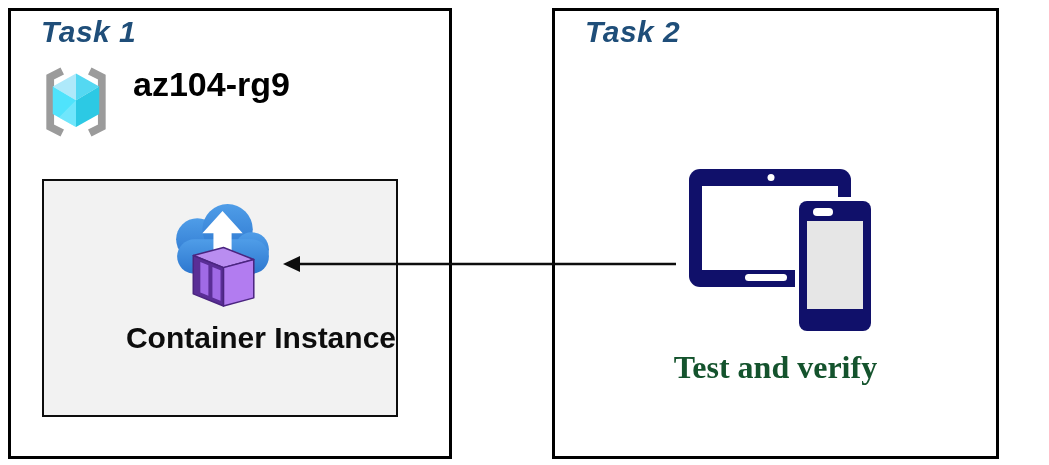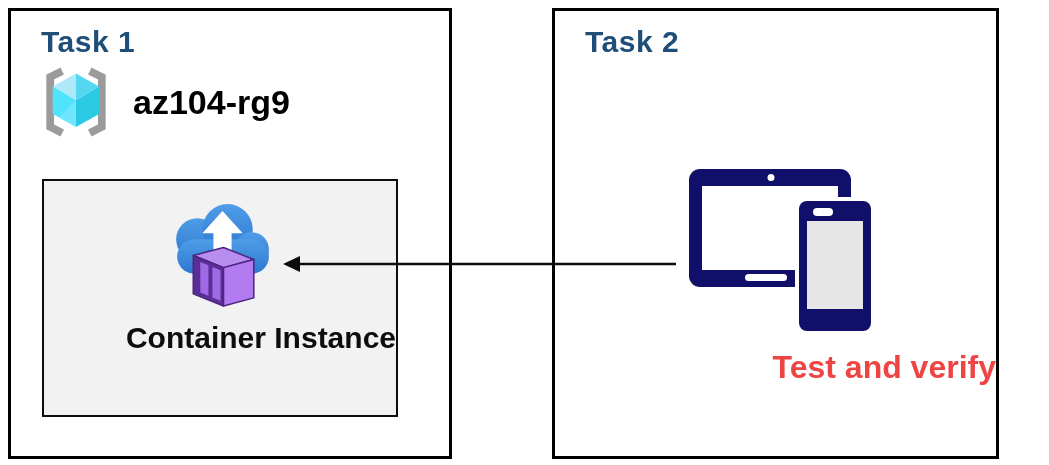--- a/index.html
+++ b/index.html
@@ -4,40 +4,40 @@
 <style>
   * { margin:0; padding:0; box-sizing:border-box; }
   body { font-family:"Liberation Sans","DejaVu Sans",sans-serif; background:#fff; }
   .canvas { position:relative; width:1049px; height:465px; background:#ffffff; overflow:hidden; }
 
   .panel { position:absolute; top:8px; height:451px; border:3px solid #000; background:#fff; }
   .panel-task1 { left:8px;  width:444px; }
   .panel-task2 { left:552px; width:447px; }
 
   .panel-title {
-    position:absolute; left:30px; top:14px;
-    font-size:30px; font-weight:700; color:#1F4E79; letter-spacing:0.5px;
+    position:absolute; left:30px; top:4px;
+    font-size:30px; font-weight:700; color:#1F4E79; letter-spacing:0.5px;font-style:italic;
   }
 
-  .rg-row { position:absolute; left:22px; top:54px; display:flex; align-items:center; }
+  .rg-row { position:absolute; left:22px; top:54px; display:flex; align-items:flex-start; }
   .rg-icon { width:86px; height:74px; }
   .rg-name { font-size:34px; font-weight:700; color:#000; margin-left:14px; }
 
   .inner-box {
     position:absolute; left:31px; top:168px; width:356px; height:238px;
     background:#F2F2F2; border:2px solid #0d0d0d;
   }
   .ci-icon { display:block; margin:16px auto 0 auto; width:106px; height:116px; }
   .ci-label { text-align:right; font-size:30px; font-weight:700; color:#0d0d0d; margin-top:8px; }
 
   .devices-wrap { position:absolute; left:128px; top:156px; width:198px; height:170px; }
   .devices-icon { width:100%; height:100%; }
   .t2-label {
     position:absolute; left:0; top:338px; width:100%;
-    text-align:right; font-size:32px; font-weight:700; color:#ef4444;
+    text-align:center; font-size:32px; font-weight:700; color:#14532d;font-family:Liberation Serif, serif;
   }
 
   .arrow-overlay { position:absolute; left:0; top:0; width:1049px; height:465px; pointer-events:none; }
 </style>
 </head>
 <body>
 
 <div class="canvas">
 
   <div class="panel panel-task1">

